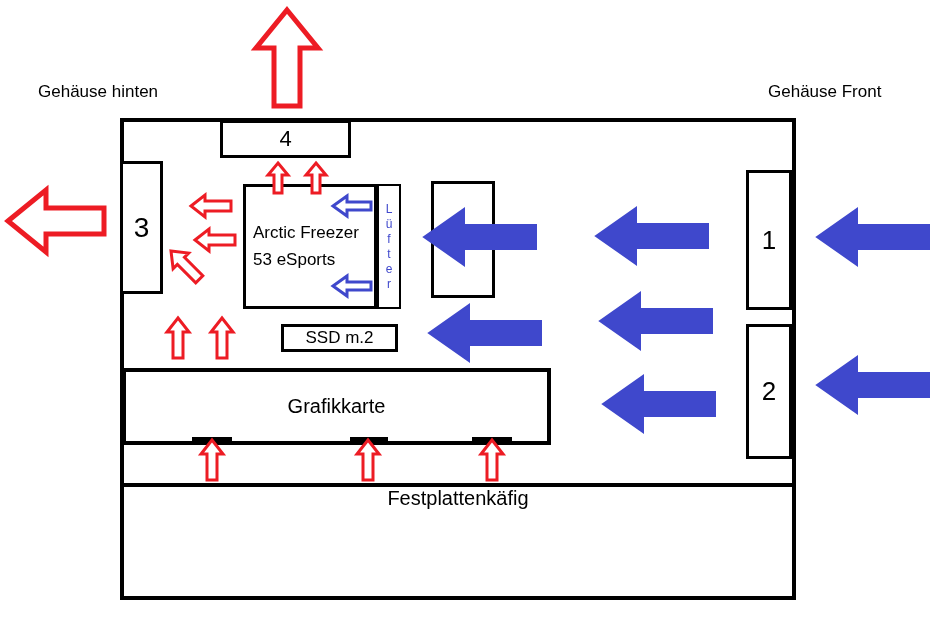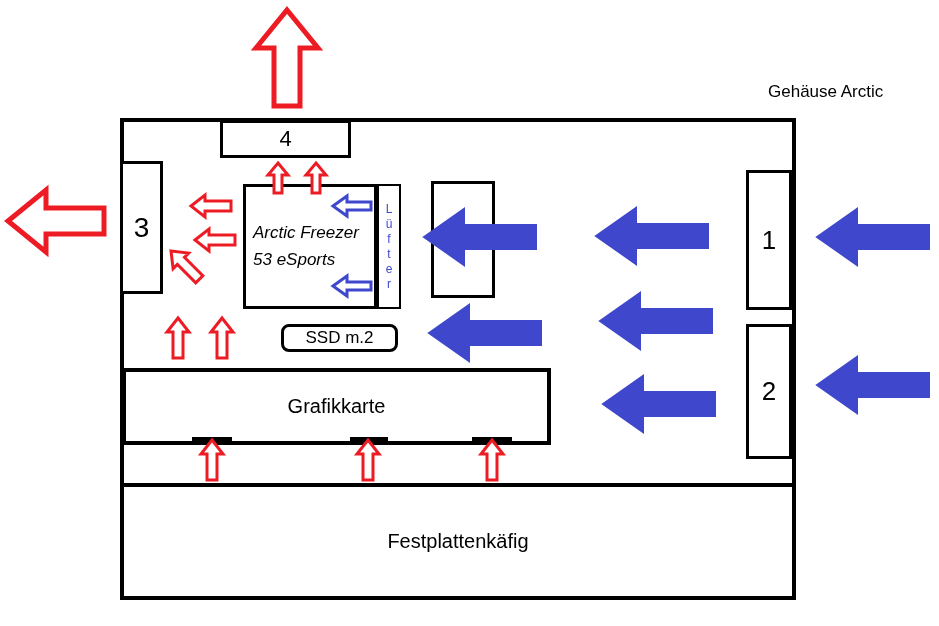--- a/index.html
+++ b/index.html
@@ -5,49 +5,50 @@
   html,body{margin:0;padding:0;background:#fff;}
   .canvas{position:relative;width:939px;height:626px;background:#ffffff;
           font-family:"Liberation Sans", sans-serif;color:#000;overflow:hidden;}
   .lbl{position:absolute;font-size:17px;white-space:nowrap;}
   .box{position:absolute;border:3px solid #000;background:#fff;box-sizing:border-box;
        display:flex;align-items:center;justify-content:center;}
   .case-outline{position:absolute;left:120px;top:118px;width:676px;height:482px;
        border:4px solid #000;box-sizing:border-box;background:#fff;}
   .hdd-cage{position:absolute;left:120px;top:483px;width:676px;height:117px;
        border:4px solid #000;box-sizing:border-box;background:#fff;
-       display:flex;align-items:center;justify-content:center;font-size:20px;}
+       display:flex;align-items:flex-start;justify-content:center;font-size:20px;}
   .fan-top{left:220px;top:120px;width:131px;height:38px;font-size:22px;}
   .fan-rear{left:120px;top:161px;width:43px;height:133px;font-size:28px;}
   .fan-front-top{left:746px;top:170px;width:46px;height:140px;font-size:26px;}
   .fan-front-bottom{left:746px;top:324px;width:46px;height:135px;font-size:26px;}
   .ram-box{left:431px;top:181px;width:64px;height:117px;}
   .ram-label{left:433px;top:152px;font-size:20px;}
   .cooler-box{left:243px;top:184px;width:134px;height:125px;flex-direction:column;
-       align-items:flex-start;justify-content:center;padding-left:7px;font-size:17px;line-height:1.55;font-style:italic;}
+       align-items:flex-start;justify-content:center;padding-left:7px;font-size:17px;line-height:1.55;}
   .luefter-strip{left:377px;top:184px;width:24px;height:125px;border-width:2px;}
   .luefter-text{writing-mode:vertical-lr;text-orientation:upright;font-size:12px;
        color:#3f48cc;letter-spacing:1px;}
-  .ssd-box{left:281px;top:324px;width:117px;height:28px;font-size:17px;border-radius:8px;}
+  .ssd-box{left:281px;top:324px;width:117px;height:28px;font-size:17px;}
   .gpu-box{left:122px;top:368px;width:429px;height:77px;border-width:4px;font-size:20px;}
   .gpu-foot{position:absolute;background:#000;height:7px;top:437px;}
   .foot1{left:192px;width:40px;} .foot2{left:350px;width:38px;} .foot3{left:472px;width:40px;}
   .arrows-layer{position:absolute;left:0;top:0;width:939px;height:626px;z-index:5;pointer-events:none;}
   .boxes-layer{position:absolute;left:0;top:0;z-index:2;}
   .arw-big{fill:#fff;stroke-width:5;}
   .arw-small{fill:#fff;stroke-width:3;}
   .arw-blue{stroke-width:2;}
   .arw-sblue{fill:#fff;stroke-width:3;}
 </style>
 </head>
 <body>
 
 <div class="canvas">
 
-  <div class="lbl" style="left:768px;top:82px;">Gehäuse Arctic</div>
+  <div class="lbl" style="left:38px;top:82px;">Gehäuse hinten</div>
+  <div class="lbl" style="left:768px;top:82px;">Gehäuse Front</div>
   <div class="lbl ram-label">RAM</div>
 
   <div class="boxes-layer">
     <div class="case-outline"></div>
     <div class="hdd-cage">
       <span>Festplattenkäfig</span>
     </div>
 
     <div class="box fan-top">
       <span>4</span>

